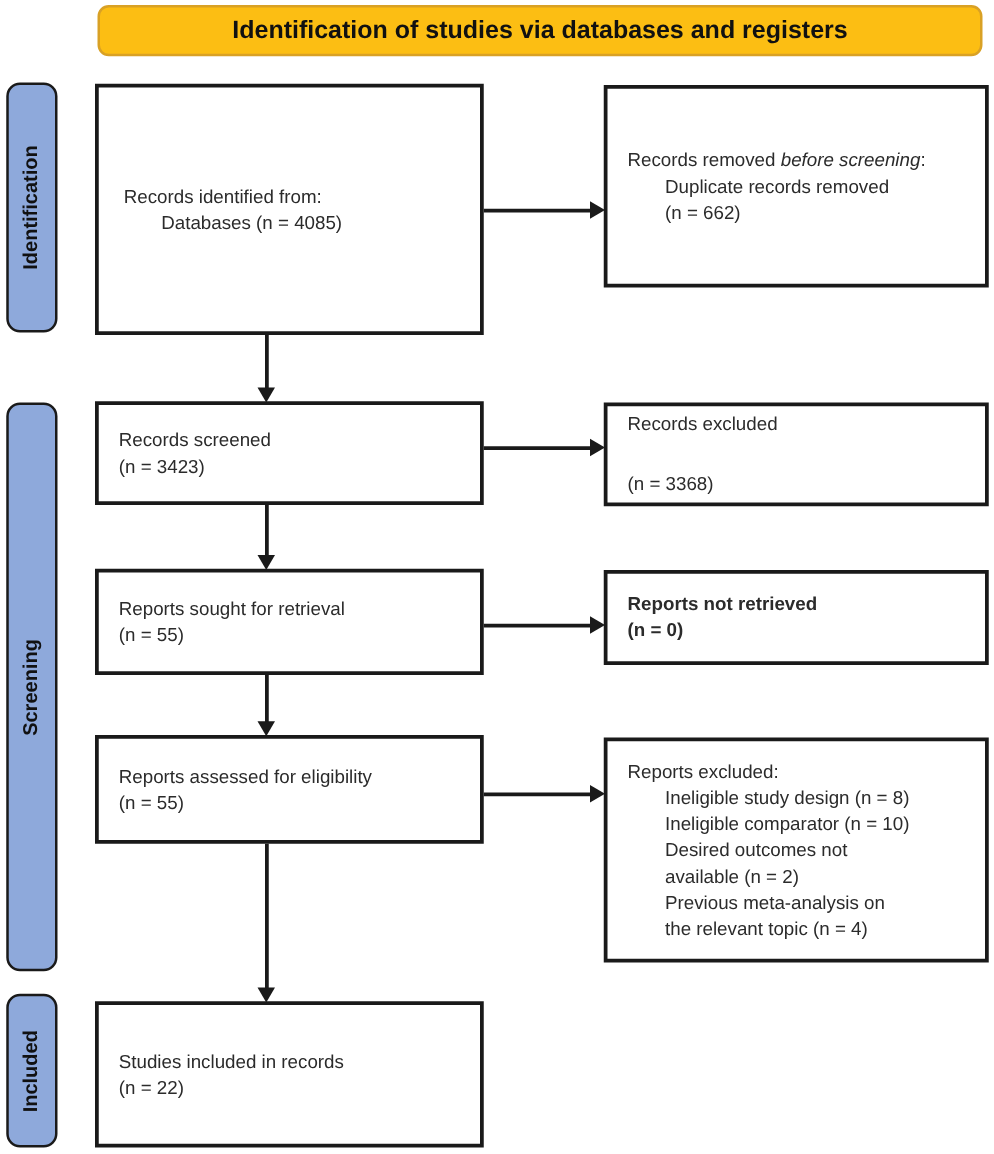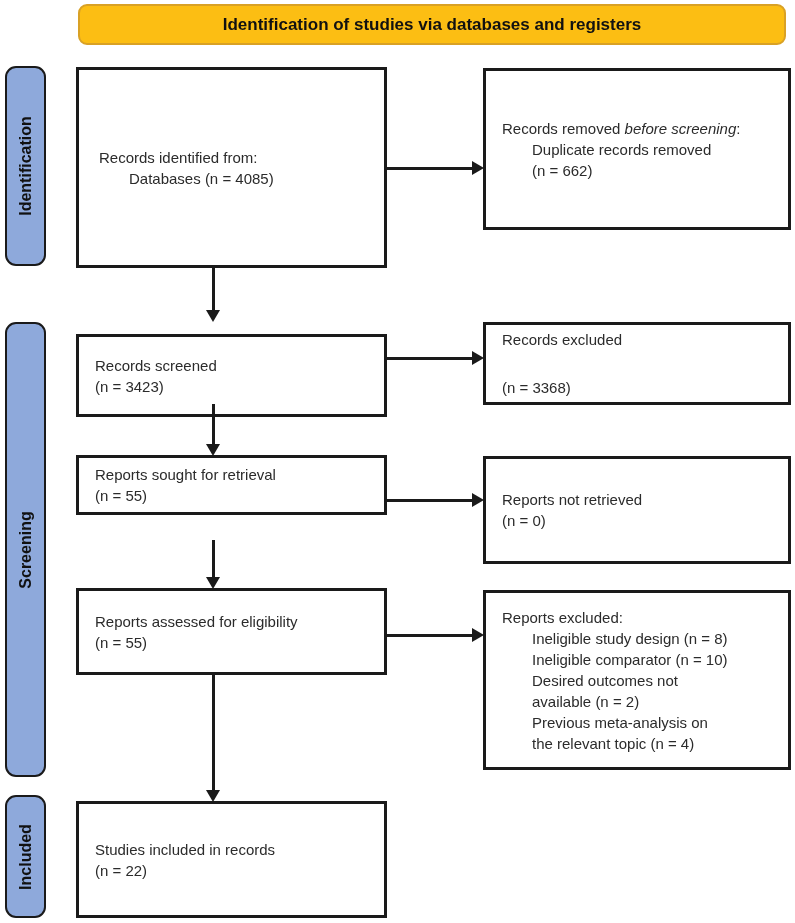--- a/index.html
+++ b/index.html
@@ -11,21 +11,21 @@
   }
   *{margin:0;padding:0;box-sizing:border-box;}
   html,body{background:#ffffff;}
   body{font-family:"Liberation Sans","DejaVu Sans",sans-serif;color:var(--text);}
   .canvas{position:relative;width:795px;height:923px;background:#ffffff;overflow:hidden;}
 
   .banner{
     position:absolute;left:78px;top:4px;width:708px;height:41px;
     background:var(--banner-fill);border:2px solid var(--banner-border);border-radius:9px;
     display:flex;align-items:center;justify-content:center;
-    font-size:17px;font-weight:bold;color:#111;
+    font-size:20px;font-weight:bold;color:#111;
   }
 
   .stage{
     position:absolute;left:5px;width:41px;
     background:var(--stage-fill);border:2.5px solid var(--ink);border-radius:11px;
     display:flex;align-items:center;justify-content:center;
   }
   .stage span{
     transform:rotate(-90deg);white-space:nowrap;
     font-size:16px;font-weight:bold;color:#111;
@@ -41,24 +41,24 @@
     padding:6px 10px 6px 16px;
   }
   .box .indent{margin-left:30px;}
   .pre-line{white-space:pre-line;}
   .em{font-style:italic;}
 
   .col-left{left:76px;width:311px;}
   .col-right{left:483px;width:308px;}
   #box-identified{top:67px;height:201px;padding-left:20px;}
   #box-removed{top:68px;height:162px;padding-right:24px;}
-  #box-screened{top:334px;height:83px;}
+  #box-screened{top:321px;height:83px;}
   #box-excluded-records{top:322px;height:83px;gap:27px;}
-  #box-sought{top:455px;height:60px;}
-  #box-not-retrieved{top:456px;height:108px;}
+  #box-sought{top:455px;height:85px;}
+  #box-not-retrieved{top:456px;height:76px;font-weight:bold;}
   #box-assessed{top:588px;height:87px;}
   #box-excluded-reports{top:590px;height:180px;padding-right:6px;}
   #box-included{top:801px;height:117px;}
 
   
   .arrow-v{position:absolute;width:14px;}
   .arrow-v::before{content:"";position:absolute;left:5.5px;top:0;bottom:10px;width:3px;background:var(--ink);}
   .arrow-v::after{content:"";position:absolute;left:0;bottom:0;
     border-left:7px solid transparent;border-right:7px solid transparent;border-top:12px solid var(--ink);}
   #arrow-identified-screened{left:206px;top:268px;height:54px;}

